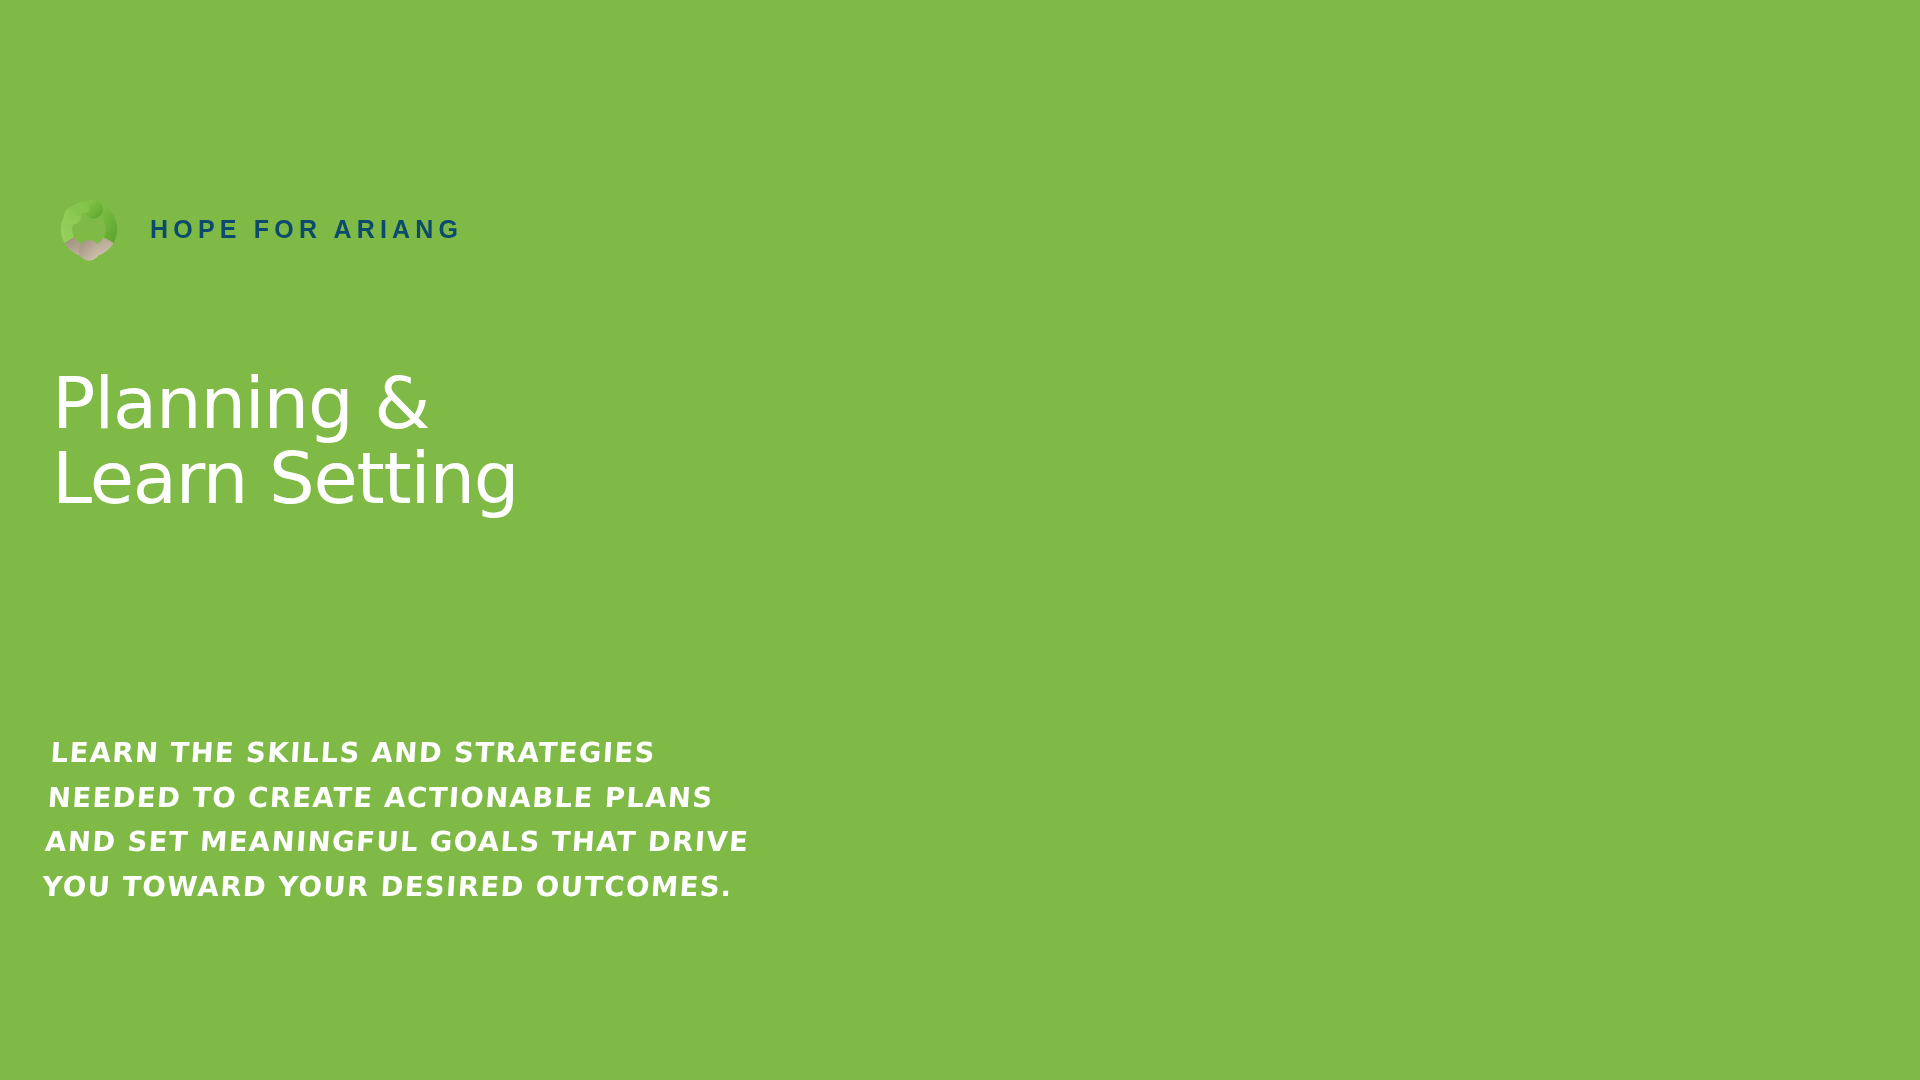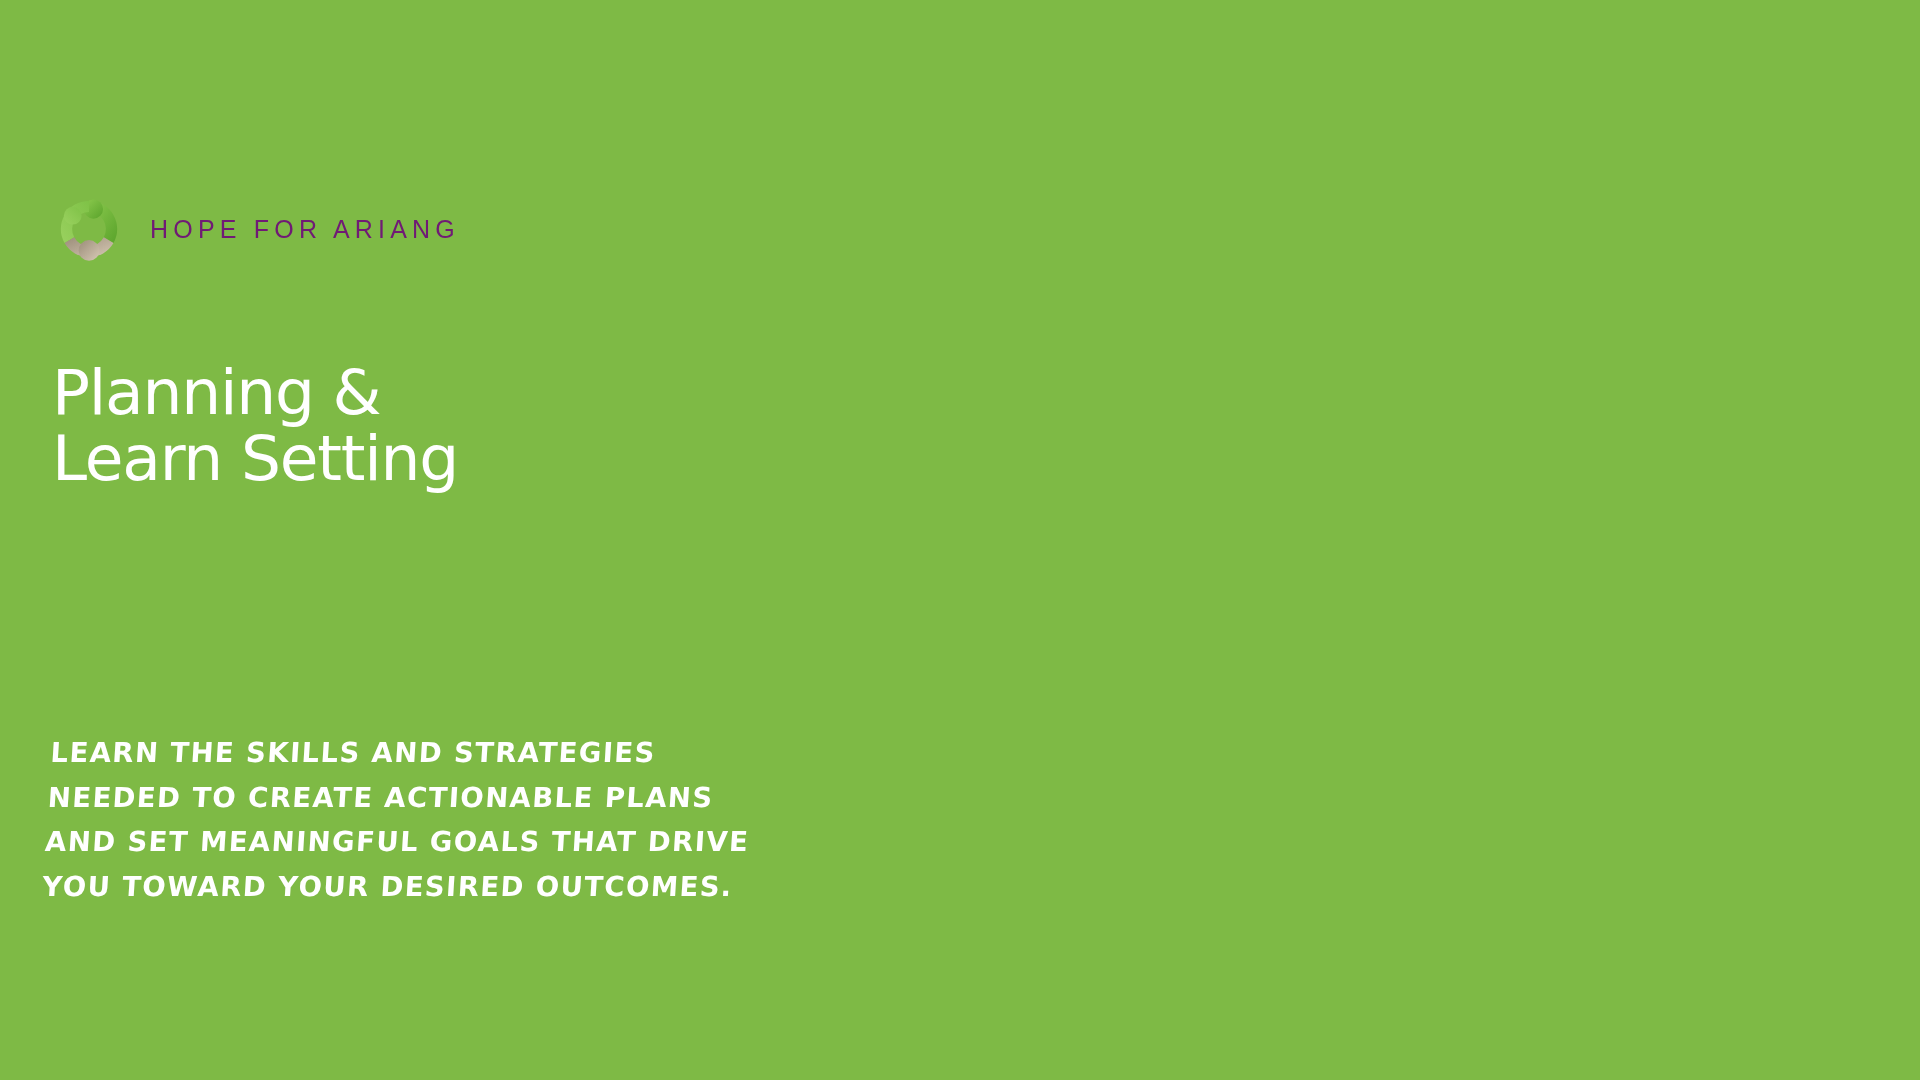--- a/index.html
+++ b/index.html
@@ -20,31 +20,31 @@
     position:absolute;inset:0;
     clip-path:polygon(0 0, 620 0, 960 540, 620 1080, 0 1080);
     -webkit-clip-path:polygon(0 0, 620 0, 960 540, 620 1080, 0 1080);
   }
   .greenfill{position:absolute;inset:0;background:#7EBA45;}
 
   
   .brand{position:absolute;left:52px;top:192px;display:flex;align-items:center;gap:24px;}
   .logo-mark{width:74px;height:74px;flex:0 0 74px;display:block;}
   .brand-name{
-    color:#701a75;font-size:25px;font-weight:400;letter-spacing:5.2px;
+    color:#0c4a6e;font-size:25px;font-weight:700;letter-spacing:5.2px;
     font-family:"Liberation Sans","DejaVu Sans",sans-serif;white-space:nowrap;
     line-height:1;
   }
 
   
   .headline{
     position:absolute;left:52px;top:318px;width:820px;
     color:#ffffff;
     font-family:"DejaVu Sans","Liberation Sans",sans-serif;
-    font-size:63px;line-height:1.04;font-weight:400;
+    font-size:72px;line-height:1.04;font-weight:400;
     letter-spacing:-1.2px;
   }
   .headline .ln{display:block;white-space:nowrap;}
 
   
   .bodycopy{
     position:absolute;left:52px;top:702px;width:620px;
     color:#ffffff;
     font-family:"DejaVu Sans","Liberation Sans",sans-serif;
     font-size:27.5px;font-weight:700;line-height:1.62;

